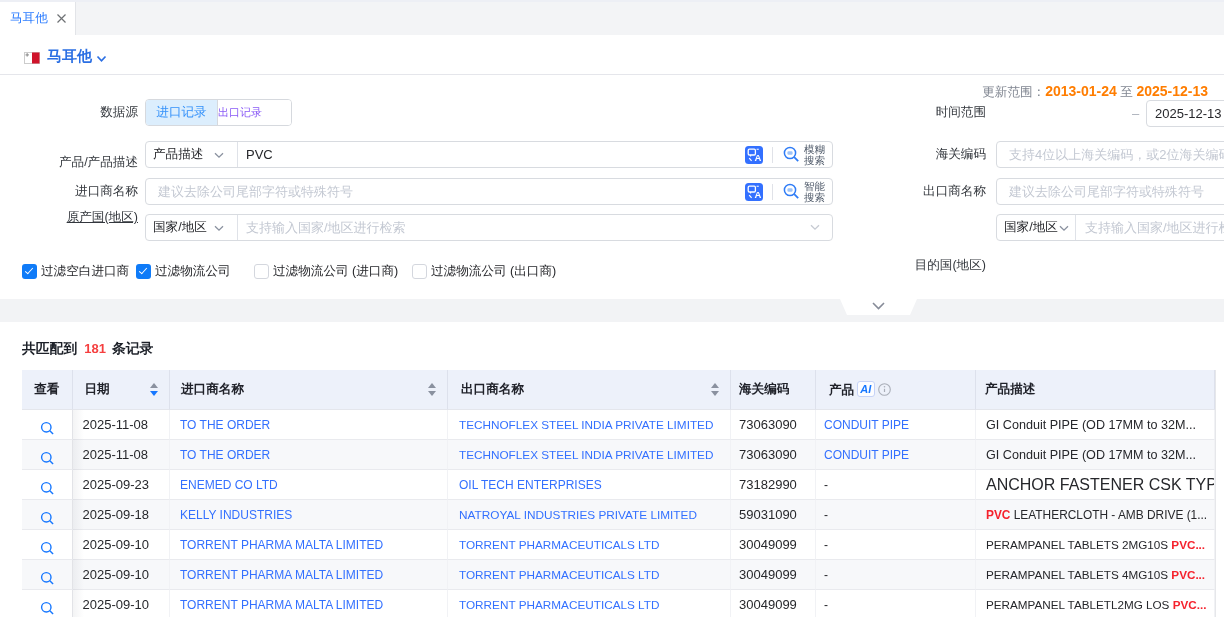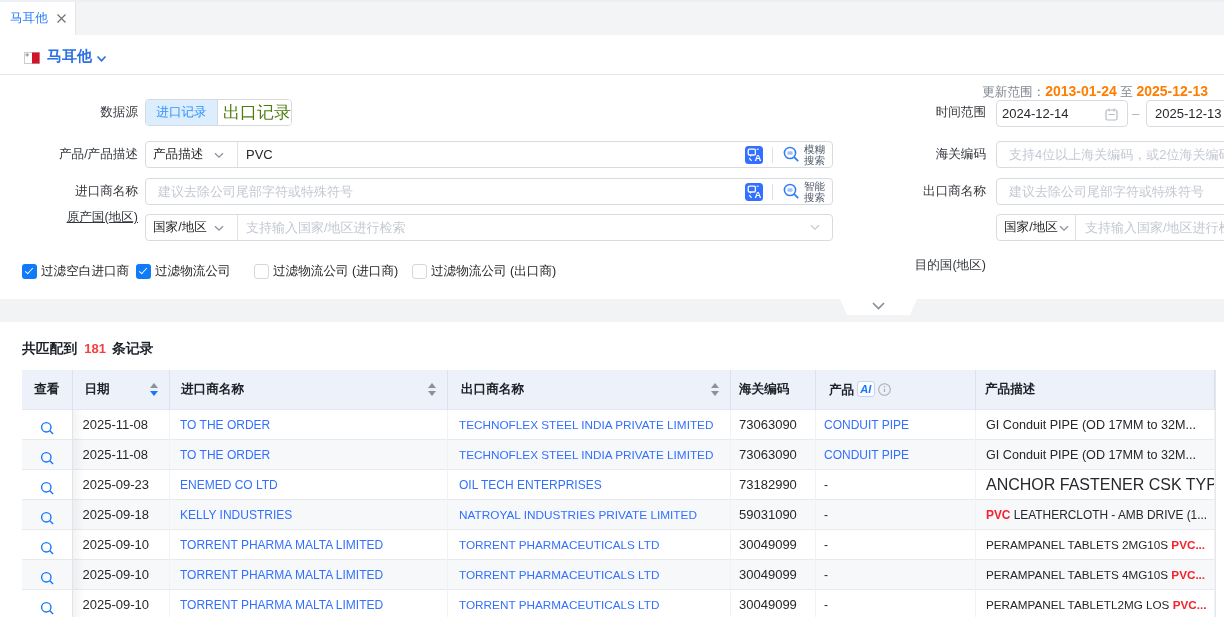--- a/index.html
+++ b/index.html
@@ -13,21 +13,21 @@
 
 
 .hdr { position:absolute; left:0; top:35px; width:1224px; height:40px; background:#fff; border-bottom:1px solid #e5e6eb; }
 .flag { position:absolute; left:24px; top:17px; }
 .cname { position:absolute; left:47px; top:12px; font-size:15px; font-weight:bold; color:#2b6fe3; }
 .hchev { position:absolute; left:96px; top:20px; }
 
 .label { position:absolute; text-align:right; font-size:12.6px; color:#33373d; line-height:27px; }
 .seg { position:absolute; left:145px; top:99px; height:27px; border:1px solid #d6d9de; border-radius:4px; display:flex; overflow:hidden; background:#fff; }
 .seg .s1 { background:#dceefd; color:#3491fa; width:71px; text-align:center; line-height:25px; font-size:12.6px; }
-.seg .s2 { background:#fff; color:#4d7c0f; width:74px; text-align:right; line-height:25px; font-size:17px; border-left:1px solid #d6d9de; }
+.seg .s2 { background:#fff; color:#8b5cf6; width:74px; text-align:left; line-height:25px; font-size:11px; border-left:1px solid #d6d9de; }
 .upd { position:absolute; top:83px; right:16px; font-size:12.6px; color:#808691; }
 .upd b { color:#ff7d00; font-size:14px; }
 .inp { position:absolute; border:1px solid #d8dbe0; border-radius:4px; background:#fff; height:27px; display:flex; align-items:center; }
 .ph { color:#c3c8d2; font-size:13px; white-space:nowrap; }
 .selbox { display:flex; align-items:center; border-right:1px solid #dfe2e8; height:100%; padding-left:7px; width:92px; flex:none; position:relative; }
 .selbox svg { position:absolute; right:13px; top:10px; }
 .val { font-size:12.6px; color:#26272b; white-space:nowrap; }
 .num { font-size:13px; color:#26272b; }
 
 .cb { position:absolute; top:263px; display:flex; align-items:center; }
@@ -84,33 +84,26 @@
       </svg>
   </div>
 
   <div class="label" style="left:0;top:99px;width:138px;">数据源</div>
   <div class="seg">
       <span class="s1">进口记录</span>
       <span class="s2">出口记录</span>
     </div>
   <div class="upd">更新范围：<b>2013-01-24</b> 至 <b>2025-12-13</b></div>
   <div class="label" style="left:848px;top:99px;width:138px;">时间范围</div>
-  <div class="inp" style="left:996px;top:100px;width:132px;">
-    <span class="num" style="padding-left:5px;">2024-12-14</span>
-    <svg style="position:absolute;right:9px;top:7px;" width="13" height="13" viewBox="0 0 13 13">
-        <rect x="1" y="2" width="11" height="10" rx="1.5" fill="none" stroke="#b8bcc6" stroke-width="1.2"></rect>
-        <path d="M4 0.5v3M9 0.5v3M3.5 6.5h6" stroke="#b8bcc6" stroke-width="1.2" fill="none"></path>
-      </svg>
-  </div>
   <div style="position:absolute;left:1132px;top:106px;color:#a9aeb8;font-size:13px;">–</div>
   <div class="inp" style="left:1146px;top:100px;width:133px;">
       <span class="num" style="padding-left:8px;">2025-12-13</span>
     </div>
 
-  <div class="label" style="left:0;top:141px;width:138px;">产品/产品描述</div>
+  <div class="label" style="left:0;top:149px;width:138px;">产品/产品描述</div>
   <div class="inp" style="left:145px;top:141px;width:688px;">
     <div class="selbox">
         <span class="val">产品描述</span>
       <svg width="10" height="7" viewBox="0 0 10 7">
           <path d="M1 1.2 L5 5.2 L9 1.2" fill="none" stroke="#8a919f" stroke-width="1.3"></path>
         </svg>
     </div>
     <span class="num" style="padding-left:8px;flex:1;">PVC</span>
     <svg width="18" height="18" viewBox="0 0 18 18" style="flex:none;">
         <rect width="18" height="18" rx="3.5" fill="#3370ff"></rect>

